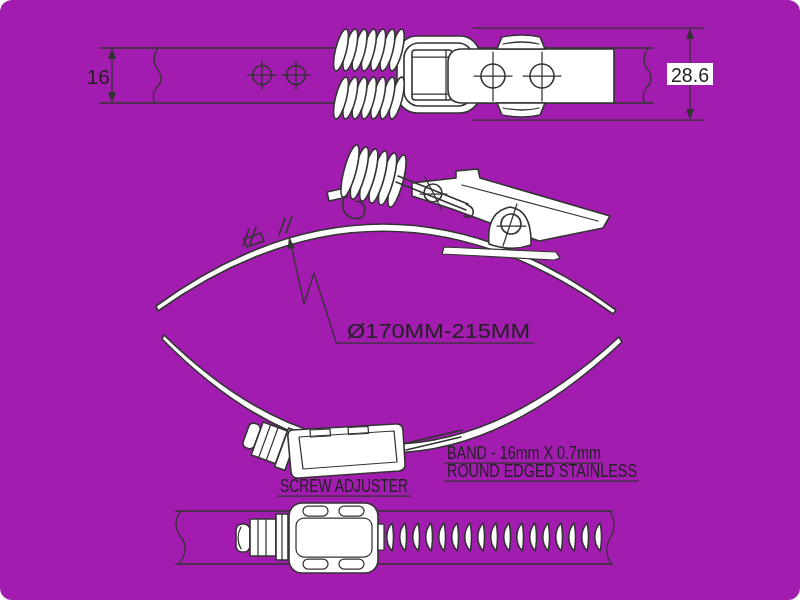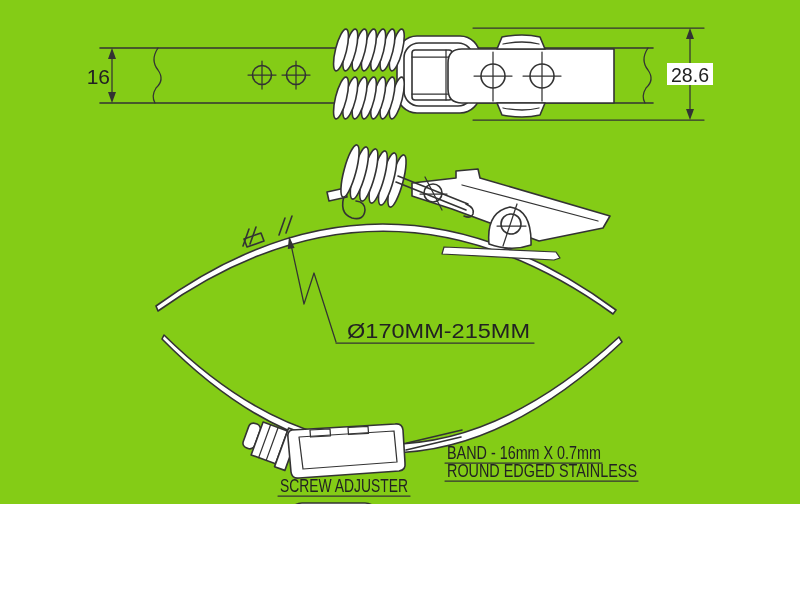--- a/index.html
+++ b/index.html
@@ -1,16 +1,16 @@
 <!DOCTYPE html>
 <html><head>
 <meta charset="utf-8">
 <style>
   html,body{margin:0;padding:0;background:#ffffff;}
-  .stage{width:800px;height:504px;background:#84cc16;position:relative;overflow:hidden;}
+  .stage{width:800px;height:600px;background:#a21caf;position:relative;overflow:hidden;border-radius:12px;}
   svg{display:block;}
   .ln path,.ln line,.ln rect,.ln circle,.ln ellipse,.ln polyline{
     stroke:#333333;fill:none;stroke-width:1.6;stroke-linecap:round;stroke-linejoin:round;}
   .ln .wf{fill:#ffffff;}
   .ln .thin{stroke-width:1.25;}
   .ln .arrow{fill:#333333;stroke:none;}
   .ln .mask{fill:#ffffff;stroke:none;}
   text{font-family:"Liberation Sans",sans-serif;fill:#222222;}
   .dim{font-size:20px;}
   .dim16{font-size:21px;}

